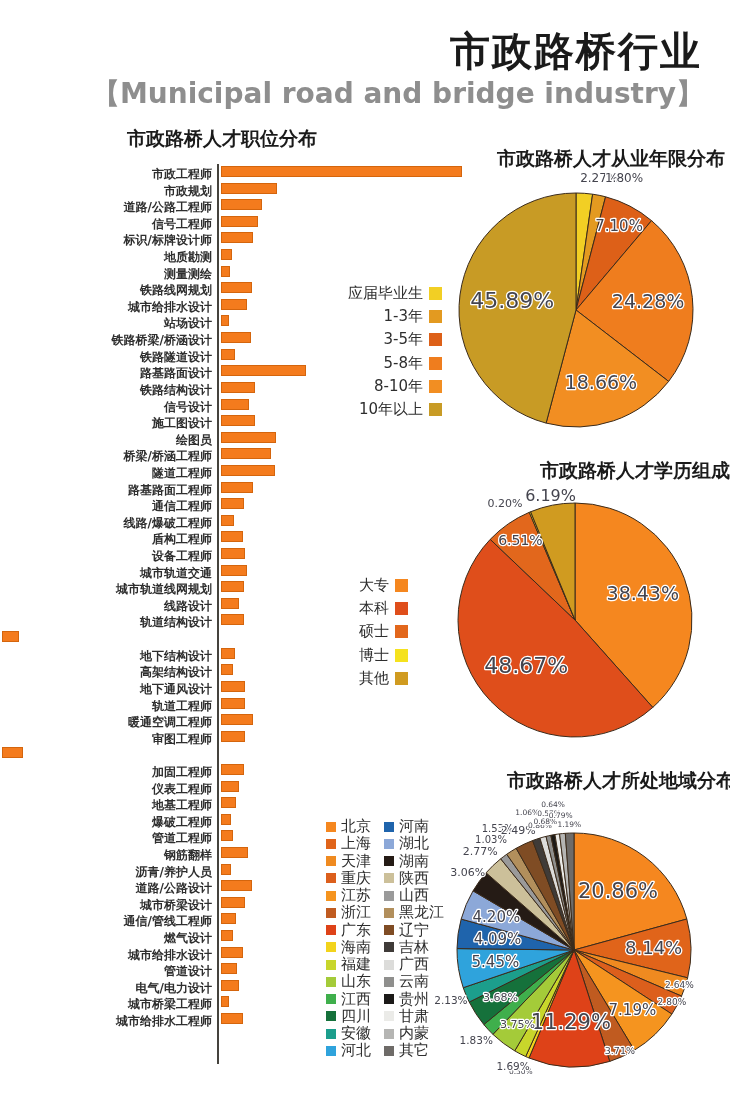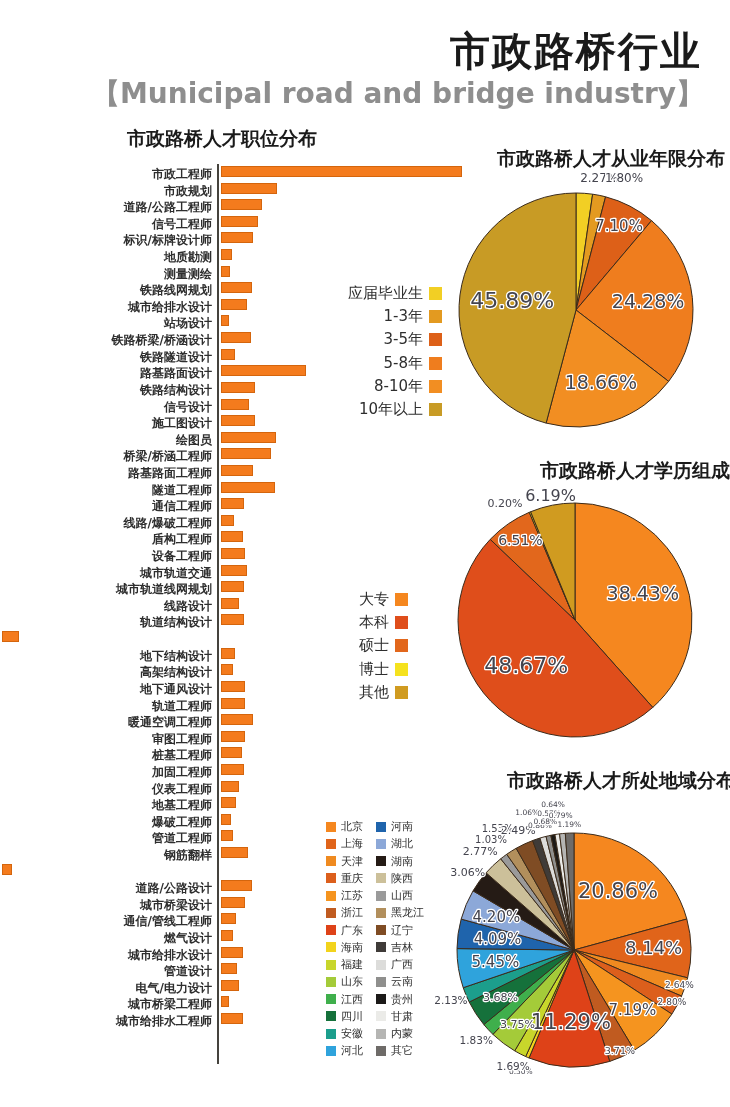--- a/index.html
+++ b/index.html
@@ -19,29 +19,29 @@
   .bar-cat{width:212px;text-align:right;padding-right:7px;font-size:12px;font-weight:600;
            color:#2e2e2e;white-space:nowrap;}
   .bar{height:11px;margin-left:2px;background:#F47B1D;border:1px solid #D4650D;box-sizing:border-box;}
   .axis{position:absolute;left:217px;top:164px;width:2px;height:900px;background:#45433d;}
   svg.pie{position:absolute;overflow:visible;}
   #pie1{left:406px;top:140px;}
   #pie2{left:405px;top:450px;}
   #pie3{left:404px;top:780px;}
   .legend-v{position:absolute;}
   #legend1{left:346px;top:238px;width:96px;margin-top:44px;}
-  #legend2{left:352px;top:588px;width:56px;}
+  #legend2{left:352px;top:574px;width:56px;}
   .lg-row{display:flex;align-items:center;justify-content:flex-end;height:23.2px;}
   .lg-label{font-size:15px;color:#2e2e2e;margin-right:6px;white-space:nowrap;}
   .lg-swatch{width:13px;height:13px;display:inline-block;flex:0 0 13px;}
   #legend3{position:absolute;left:326px;top:818px;display:grid;grid-auto-flow:column;
            grid-template-rows:repeat(14,17.25px);column-gap:13px;}
   .lg3-row{display:flex;align-items:center;}
   .lg3-swatch{width:10px;height:10px;margin-right:5px;flex:0 0 10px;}
-  .lg3-label{font-size:11px;color:#2e2e2e;white-space:nowrap;}
+  .lg3-label{font-size:15px;color:#2e2e2e;white-space:nowrap;}
 </style>
 </head>
 <body>
 
 <div class="page">
   <div class="main-title">市政路桥行业</div>
   <div class="sub-title">【Municipal road and bridge industry】</div>
 
   <div class="bar-title">市政路桥人才职位分布</div>
   <div class="axis"></div>
@@ -112,28 +112,28 @@
       </div>
       <div class="bar-row">
         <span class="bar-cat">绘图员</span>
         <span class="bar" style="width: 55px; background: rgb(244, 123, 29); border-color: rgb(212, 101, 13);"></span>
       </div>
       <div class="bar-row">
         <span class="bar-cat">桥梁/桥涵工程师</span>
         <span class="bar" style="width: 50px; background: rgb(244, 123, 29); border-color: rgb(212, 101, 13);"></span>
       </div>
       <div class="bar-row">
+        <span class="bar-cat">隧道工程师</span>
+        <span class="bar" style="width: 54px; background: rgb(244, 123, 29); border-color: rgb(212, 101, 13);"></span>
+      </div>
+      <div class="bar-row">
         <span class="bar-cat">路基路面工程师</span>
         <span class="bar" style="width: 32px; background: rgb(244, 123, 29); border-color: rgb(212, 101, 13);"></span>
       </div>
       <div class="bar-row">
-        <span class="bar-cat">隧道工程师</span>
-        <span class="bar" style="width: 54px; background: rgb(244, 123, 29); border-color: rgb(212, 101, 13);"></span>
-      </div>
-      <div class="bar-row">
         <span class="bar-cat">通信工程师</span>
         <span class="bar" style="width: 23px; background: rgb(244, 123, 29); border-color: rgb(212, 101, 13);"></span>
       </div>
       <div class="bar-row">
         <span class="bar-cat">线路/爆破工程师</span>
         <span class="bar" style="width: 13px; background: rgb(244, 123, 29); border-color: rgb(212, 101, 13);"></span>
       </div>
       <div class="bar-row">
         <span class="bar-cat">盾构工程师</span>
         <span class="bar" style="width: 22px; background: rgb(244, 123, 29); border-color: rgb(212, 101, 13);"></span>
@@ -179,21 +179,20 @@
       </div>
       <div class="bar-row">
         <span class="bar-cat">暖通空调工程师</span>
         <span class="bar" style="width: 32px; background: rgb(244, 123, 29); border-color: rgb(212, 101, 13);"></span>
       </div>
       <div class="bar-row">
         <span class="bar-cat">审图工程师</span>
         <span class="bar" style="width: 24px; background: rgb(244, 123, 29); border-color: rgb(212, 101, 13);"></span>
       </div>
       <div class="bar-row">
-        <span class="bar-cat">桩基工程师</span>
         <span class="bar" style="width: 21px; background: rgb(244, 123, 29); border-color: rgb(212, 101, 13);"></span>
       </div>
       <div class="bar-row">
         <span class="bar-cat">加固工程师</span>
         <span class="bar" style="width: 23px; background: rgb(244, 123, 29); border-color: rgb(212, 101, 13);"></span>
       </div>
       <div class="bar-row">
         <span class="bar-cat">仪表工程师</span>
         <span class="bar" style="width: 18px; background: rgb(244, 123, 29); border-color: rgb(212, 101, 13);"></span>
       </div>
@@ -207,20 +206,21 @@
       </div>
       <div class="bar-row">
         <span class="bar-cat">管道工程师</span>
         <span class="bar" style="width: 12px; background: rgb(244, 123, 29); border-color: rgb(212, 101, 13);"></span>
       </div>
       <div class="bar-row">
         <span class="bar-cat">钢筋翻样</span>
         <span class="bar" style="width: 27px; background: rgb(244, 123, 29); border-color: rgb(212, 101, 13);"></span>
       </div>
       <div class="bar-row">
+        <span class="bar-cat">沥青/养护人员</span>
         <span class="bar" style="width: 10px; background: rgb(244, 123, 29); border-color: rgb(212, 101, 13);"></span>
       </div>
       <div class="bar-row">
         <span class="bar-cat">道路/公路设计</span>
         <span class="bar" style="width: 31px; background: rgb(244, 123, 29); border-color: rgb(212, 101, 13);"></span>
       </div>
       <div class="bar-row">
         <span class="bar-cat">城市桥梁设计</span>
         <span class="bar" style="width: 24px; background: rgb(244, 123, 29); border-color: rgb(212, 101, 13);"></span>
       </div>

